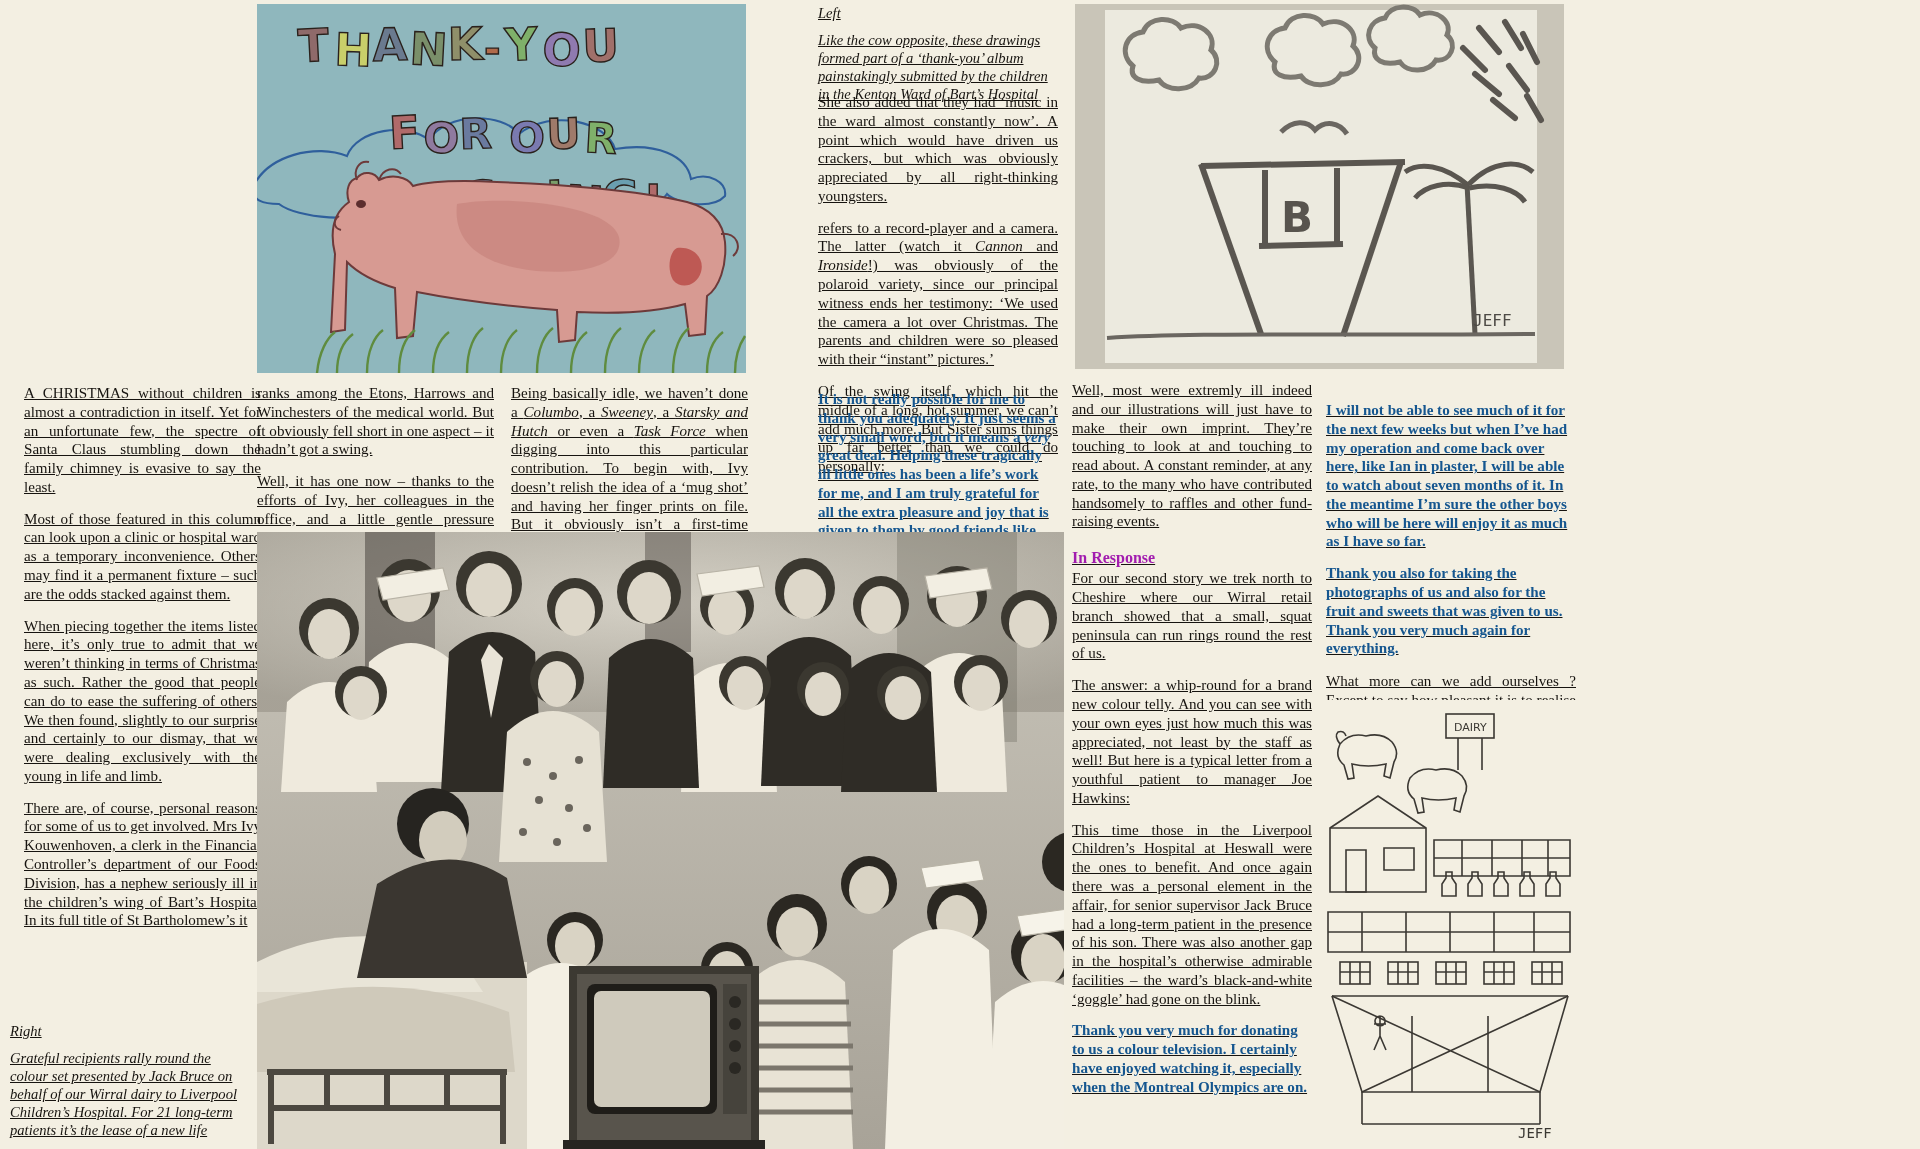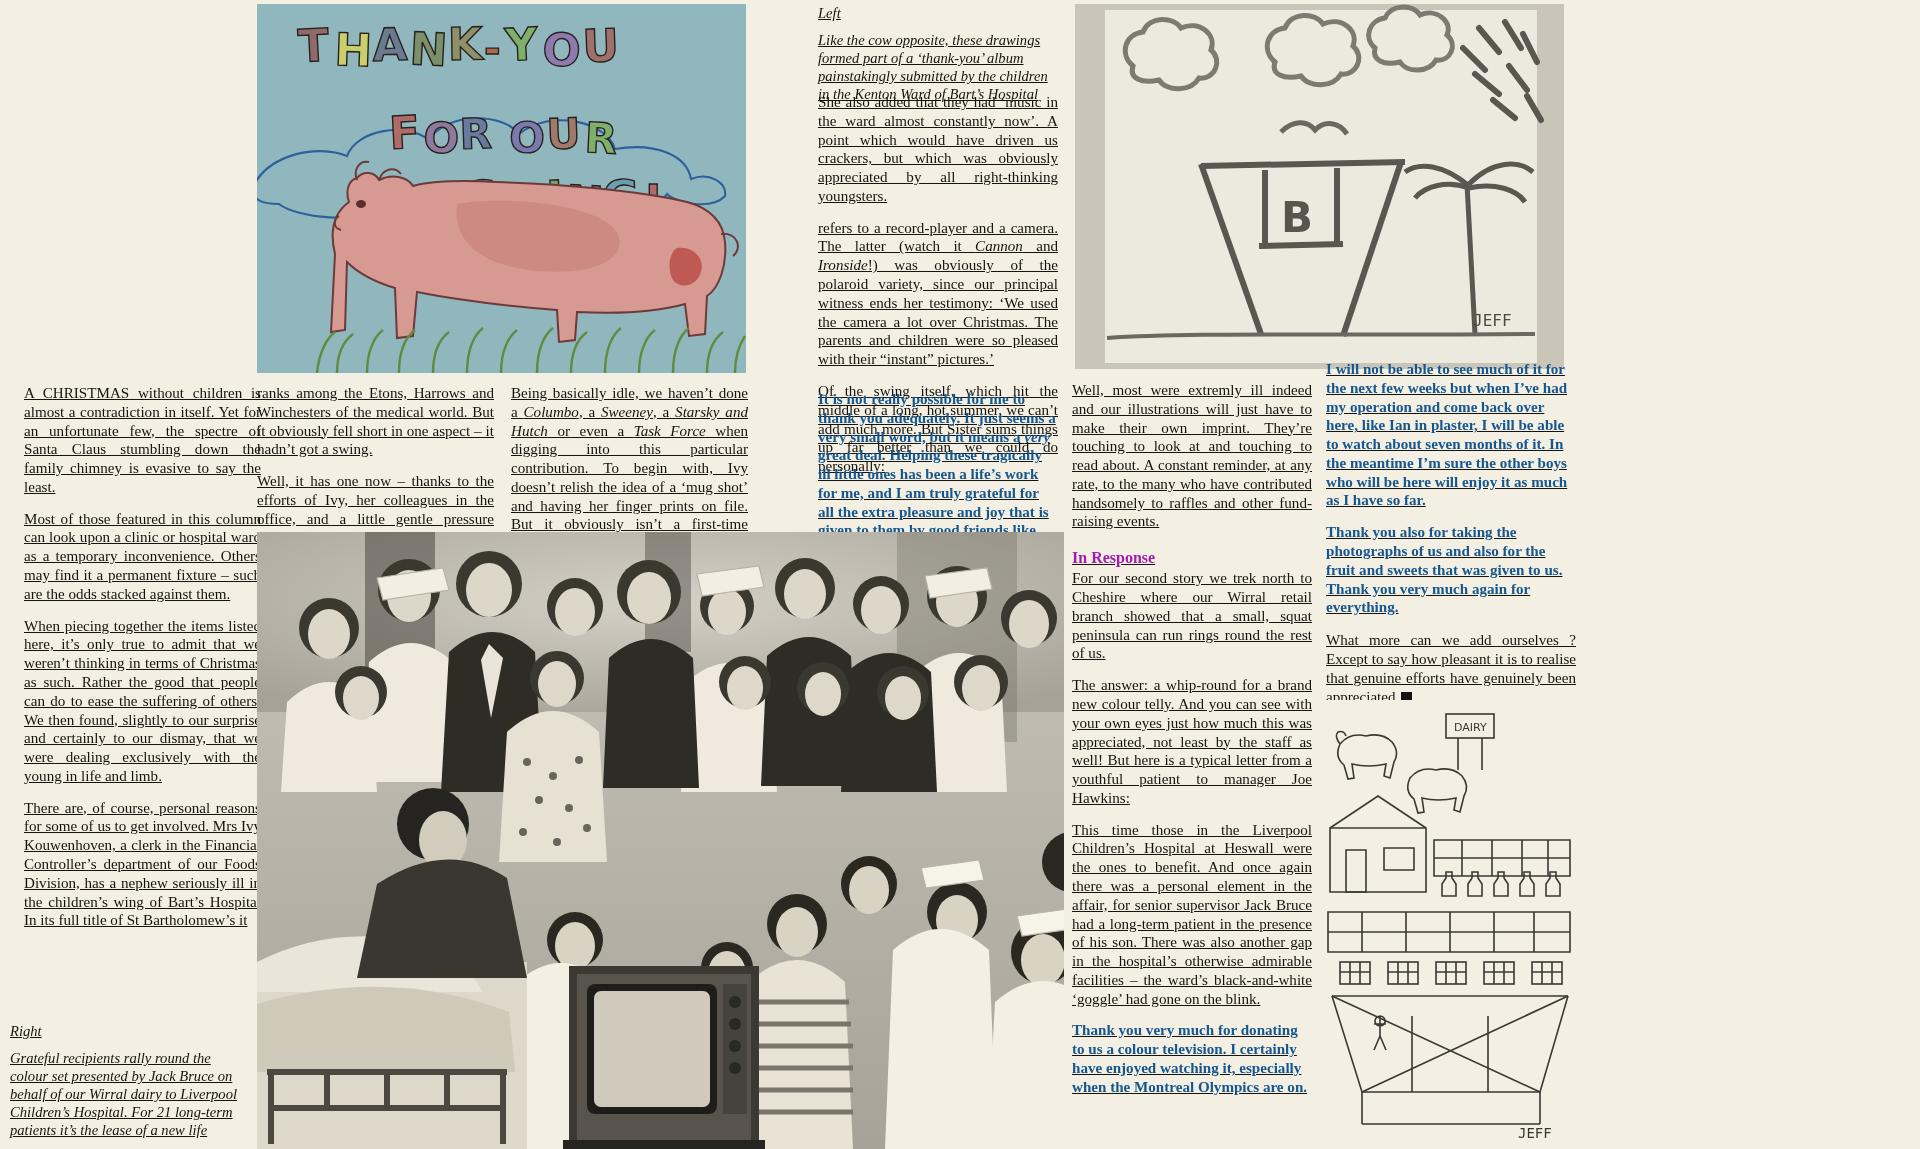--- a/index.html
+++ b/index.html
@@ -275,21 +275,21 @@
     <div class="body-text" style="margin-top:1px;">
       <p>For our second story we trek north to Cheshire where our Wirral retail branch showed that a small, squat peninsula can run rings round the rest of us.</p>
       <p>The answer: a whip-round for a brand new colour telly. And you can see with your own eyes just how much this was appreciated, not least by the staff as well! But here is a typical letter from a youthful patient to manager Joe Hawkins:</p>
       <p>This time those in the Liverpool Children’s Hospital at Heswall were the ones to benefit. And once again there was a personal element in the affair, for senior supervisor Jack Bruce had a long-term patient in the presence of his son. There was also another gap in the hospital’s otherwise admirable facilities – the ward’s black-and-white ‘goggle’ had gone on the blink.</p>
     </div>
     <div class="body-text blue" style="margin-top:13px;">
       <p>Thank you very much for donating to us a colour television. I certainly have enjoyed watching it, especially when the Montreal Olympics are on.</p>
     </div>
   </div>
 
-  <div class="col" style="left:1326px; top:360px; width:250px;">
+  <div class="col" style="left:1326px; top:401px; width:250px;">
     <div class="body-text blue">
       <p>I will not be able to see much of it for the next few weeks but when I’ve had my operation and come back over here, like Ian in plaster, I will be able to watch about seven months of it. In the meantime I’m sure the other boys who will be here will enjoy it as much as I have so far.</p>
       <p>Thank you also for taking the photographs of us and also for the fruit and sweets that was given to us. Thank you very much again for everything.</p>
     </div>
     <div class="body-text" style="margin-top:14px;">
       <p><span>What more can we add ourselves ? Except to say how pleasant it is to realise that genuine efforts have genuinely been appreciated</span><span class="endmark"></span></p>
     </div>
   </div>
 
   <div class="art-group">

